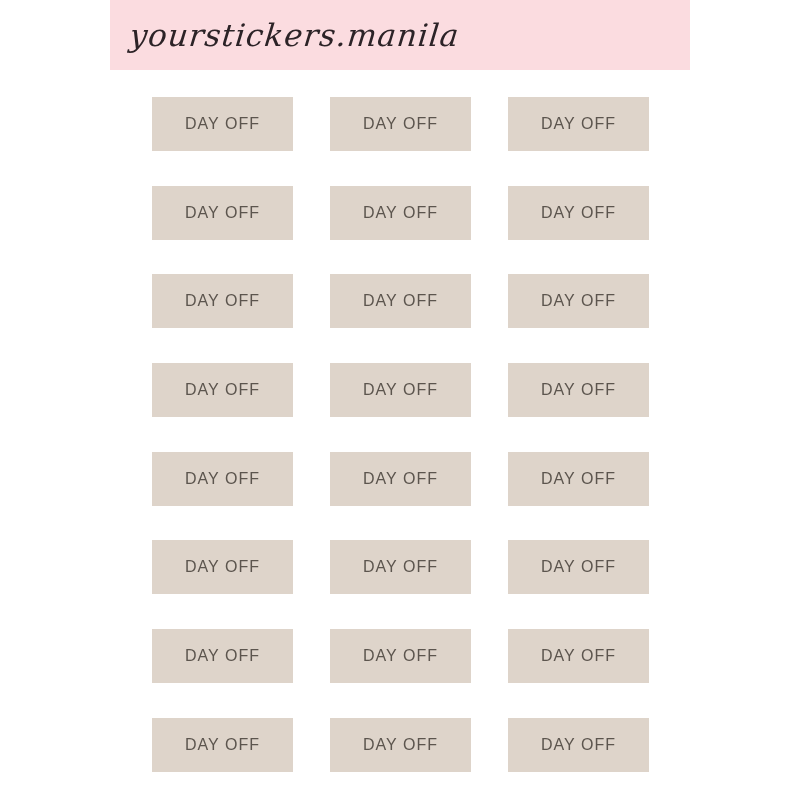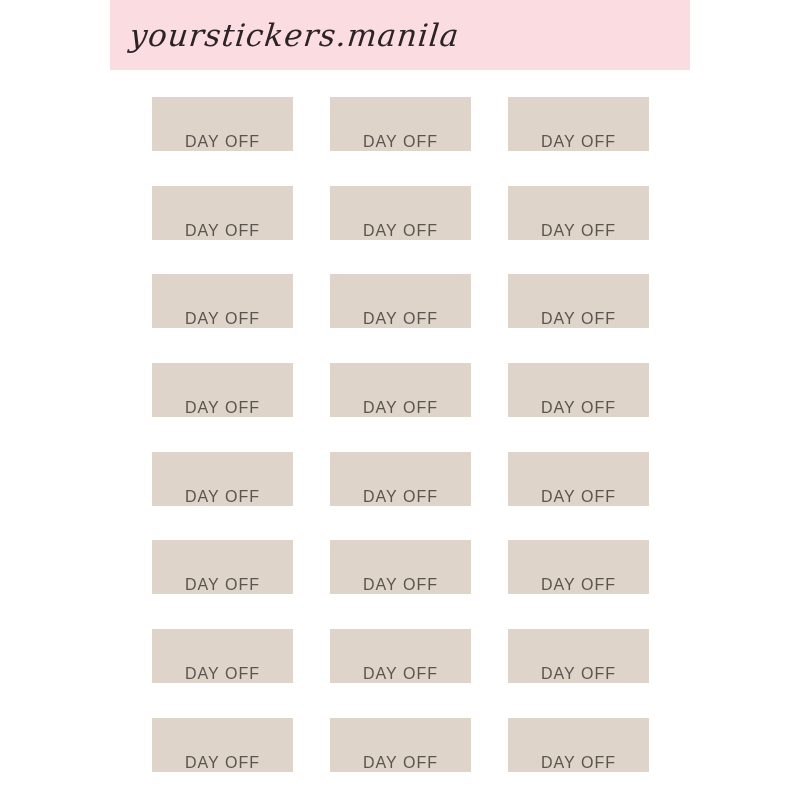--- a/index.html
+++ b/index.html
@@ -40,21 +40,21 @@
     top: 97px;
     display: grid;
     grid-template-columns: repeat(3, 141px);
     grid-auto-rows: 54px;
     column-gap: 37px;
     row-gap: 34.7px;
   }
   .sticker {
     background: var(--sticker-bg, #ded4ca);
     display: flex;
-    align-items: flex-end;
+    align-items: center;
     justify-content: center;
   }
   .sticker-label {
     font-size: 16px;
     letter-spacing: 1px;
     color: var(--sticker-text, #5c554e);
   }
 </style>
 </head>
 <body style="background: rgb(255, 255, 255);">

